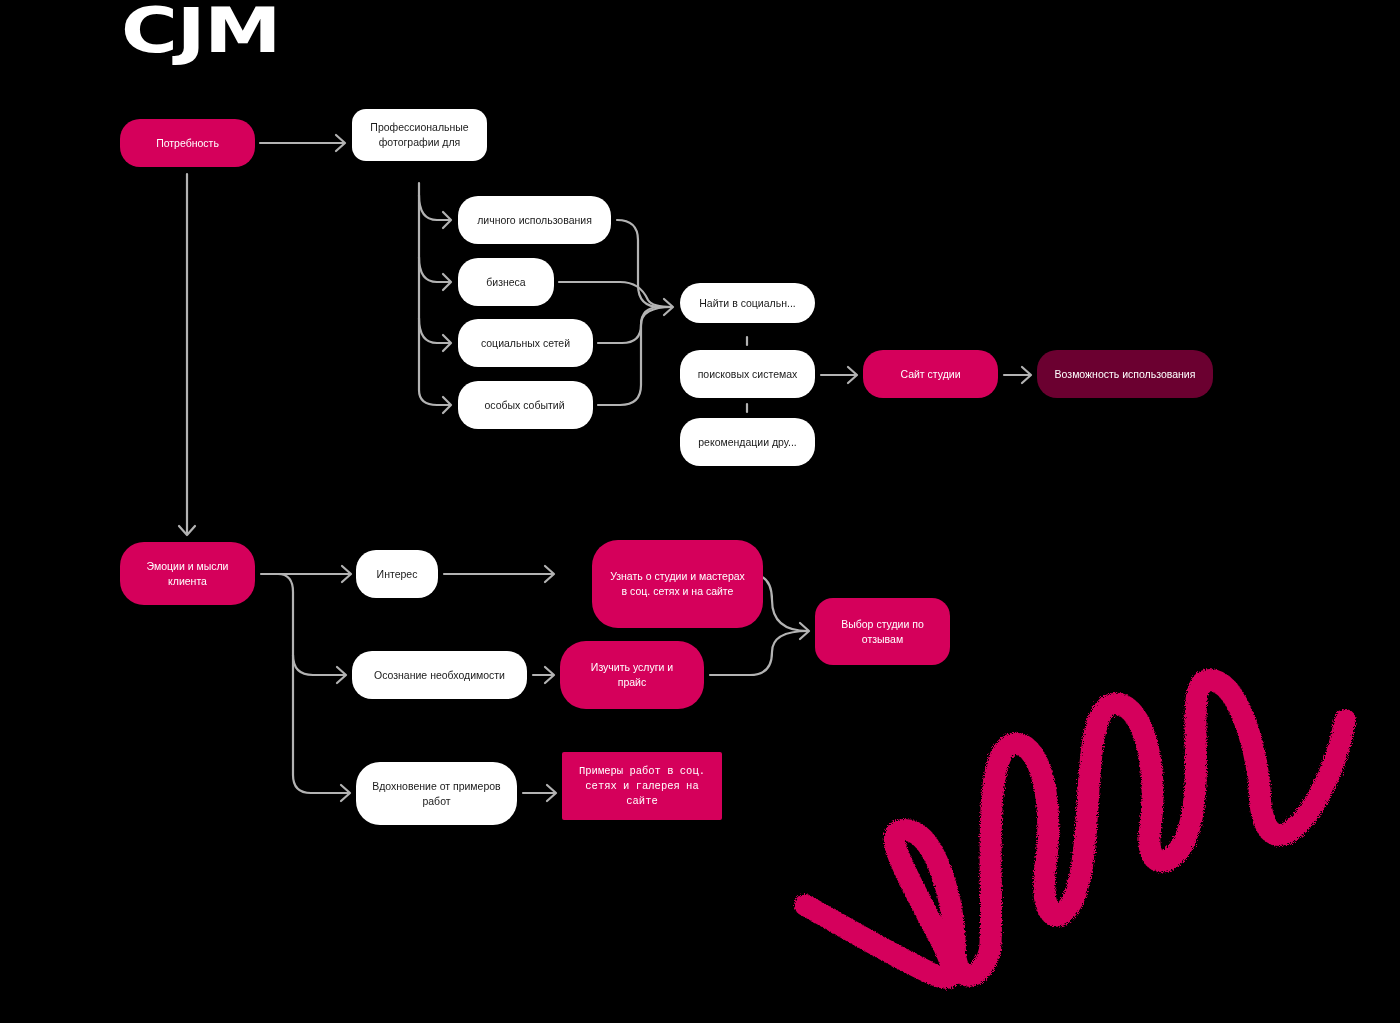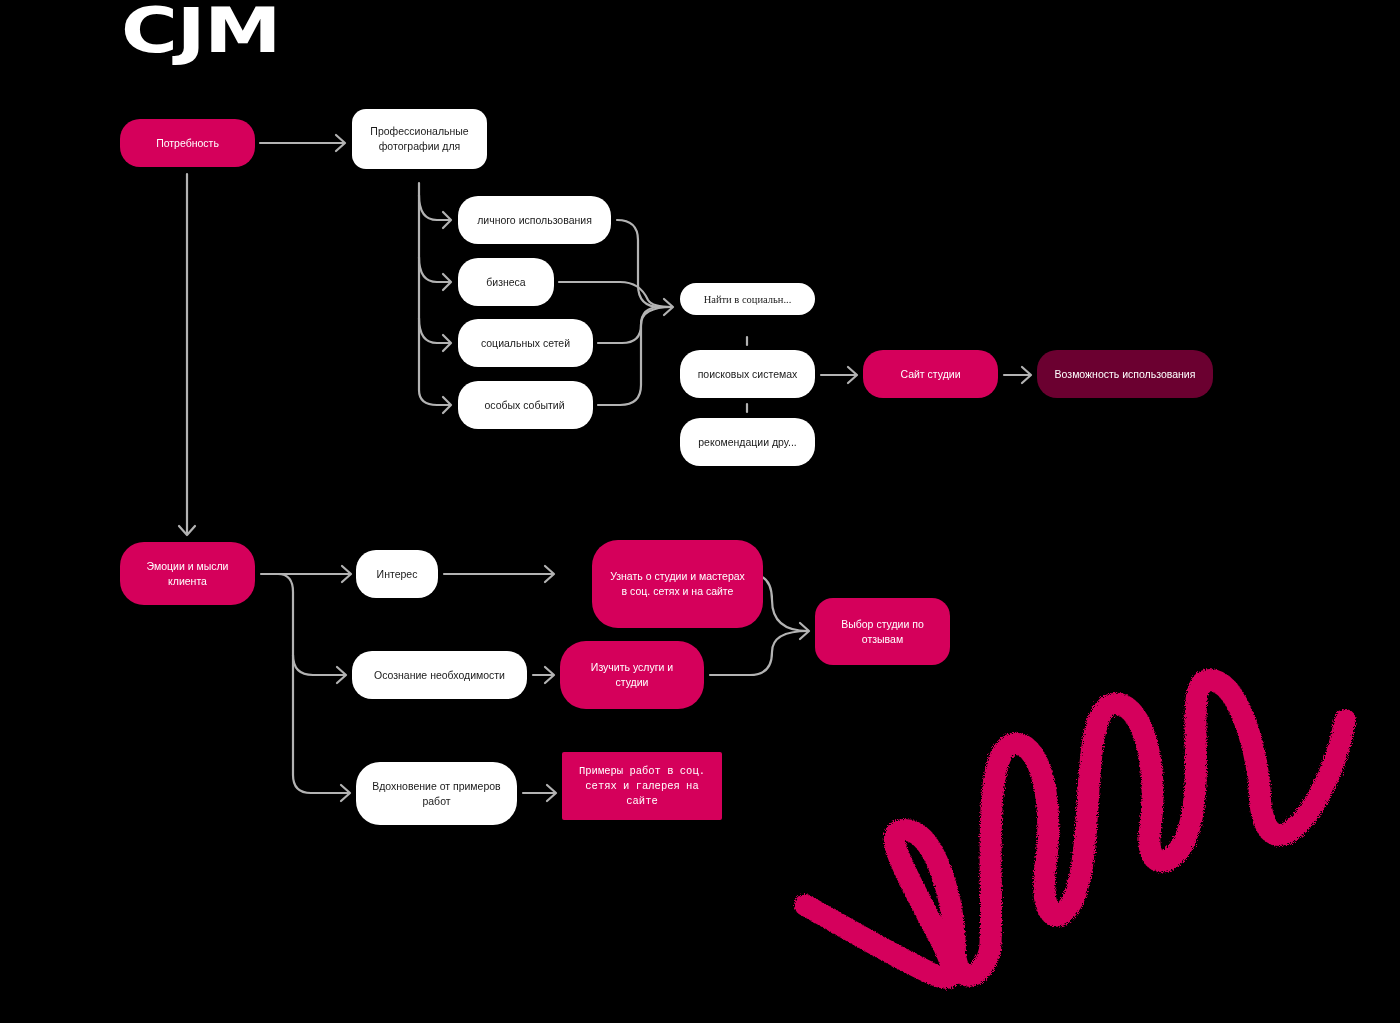--- a/index.html
+++ b/index.html
@@ -86,38 +86,38 @@
   </g>
 
   <g fill="none" stroke="#d5005b" stroke-width="22" stroke-linecap="round" stroke-linejoin="round" filter="url(#rough)">
     <path d="M805 905 C850 930 900 960 935 975 C965 988 950 955 930 920 C905 870 880 830 905 830 C935 830 955 900 955 955 C960 990 985 975 990 950 C995 900 980 760 1010 745 C1040 735 1055 800 1045 870 C1040 920 1060 930 1075 895 C1095 840 1080 720 1110 705 C1140 695 1160 760 1150 830 C1145 870 1170 870 1185 840 C1210 780 1180 680 1210 680 C1240 680 1260 760 1260 800 C1265 850 1290 840 1310 810 C1330 780 1340 750 1345 720"></path>
   </g>
 </svg>
 
 <div class="node pink" style="left:120px;top:119px;width:135px;height:48px;">
   <span>Потребность</span>
 </div>
-<div class="node white" style="left:352px;top:109px;width:135px;height:60px;border-radius:14px;">
+<div class="node white" style="left:352px;top:109px;width:135px;height:52px;border-radius:14px;">
   <span style="padding:0 4px;">Профессиональные фотографии для</span>
 </div>
 
 <div class="node white" style="left:458px;top:196px;width:153px;height:48px;">
   <span>личного использования</span>
 </div>
 <div class="node white" style="left:458px;top:258px;width:96px;height:48px;">
   <span>бизнеса</span>
 </div>
 <div class="node white" style="left:458px;top:319px;width:135px;height:48px;text-align:center;">
   <span>социальных сетей</span>
 </div>
 <div class="node white" style="left:458px;top:381px;width:135px;height:48px;padding-left:8px;">
   <span>особых событий</span>
 </div>
 
-<div class="node white" style="left:680px;top:283px;width:135px;height:32px;font-family:Liberation Serif, serif;">
+<div class="node white" style="left:680px;top:283px;width:135px;height:40px;">
   <span>Найти в социальн...</span>
 </div>
 <div class="node white" style="left:680px;top:350px;width:135px;height:48px;">
   <span>поисковых системах</span>
 </div>
 <div class="node white" style="left:680px;top:418px;width:135px;height:48px;">
   <span>рекомендации дру...</span>
 </div>
 
 <div class="node pink" style="left:863px;top:350px;width:135px;height:48px;">
@@ -137,21 +137,21 @@
   <span>Осознание необходимости</span>
 </div>
 <div class="node white" style="left:356px;top:762px;width:161px;height:63px;border-radius:24px;">
   <span style="padding:0 6px;">Вдохновение от примеров работ</span>
 </div>
 
 <div class="node pink" style="left:560px;top:540px;width:171px;height:88px;border-radius:26px;margin-left:32px;">
   <span style="padding:0 4px;">Узнать о студии и мастерах в соц. сетях и на сайте</span>
 </div>
 <div class="node pink" style="left:560px;top:641px;width:144px;height:68px;border-radius:26px;">
-  <span style="padding:0 14px;">Изучить услуги и студии</span>
+  <span style="padding:0 14px;">Изучить услуги и прайс</span>
 </div>
 <div class="node pink" style="left:562px;top:752px;width:160px;height:68px;border-radius:2px;font-family:Liberation Mono, monospace;">
   <span style="padding:0 2px;">Примеры работ в соц. сетях и галерея на сайте</span>
 </div>
 
 <div class="node pink" style="left:815px;top:598px;width:135px;height:67px;border-radius:18px;">
   <span style="padding:0 8px;">Выбор студии по отзывам</span>
 </div>
 
 </body></html>

